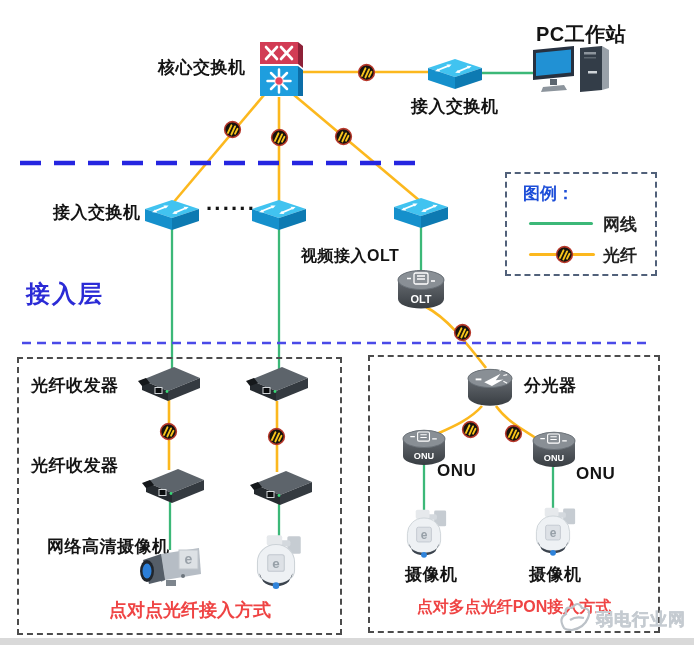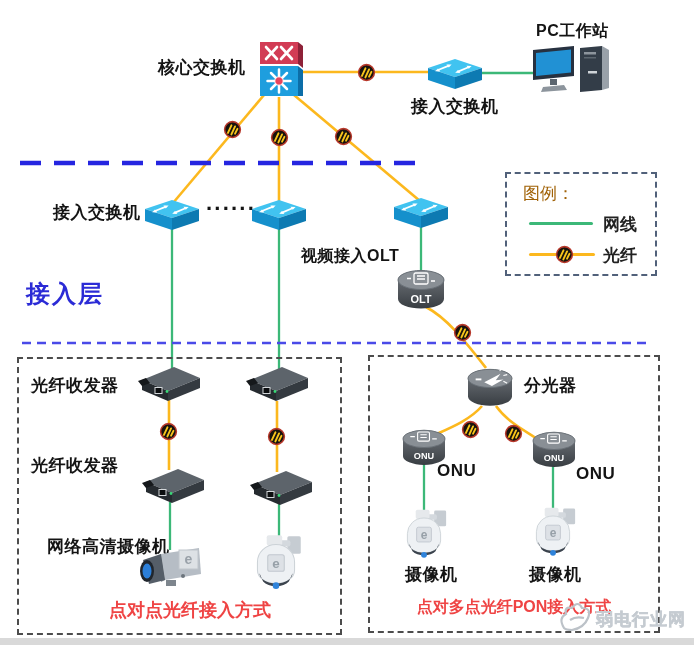--- a/index.html
+++ b/index.html
@@ -8,21 +8,21 @@
   .stage svg{display:block;}
   .wires{position:absolute;left:0;top:0;}
   .node{position:absolute;text-align:center;}
   .lbl{position:absolute;font-weight:700;color:#141414;font-size:17px;white-space:nowrap;letter-spacing:.5px;}
   .layer-lbl{position:absolute;font-weight:700;color:#2b2bd6;font-size:24px;white-space:nowrap;letter-spacing:2px;}
   .dots{position:absolute;font-weight:700;color:#141414;font-size:22px;letter-spacing:1px;}
   .bolt{position:absolute;width:19px;height:19px;}
   .zone{position:absolute;border:2px dashed #4c4c4c;background:transparent;}
   .caption{position:absolute;font-weight:700;color:#ef4444;text-align:center;white-space:nowrap;}
   .legend{position:absolute;left:505px;top:172px;width:148px;height:100px;border:2px dashed #51617a;background:#fff;}
-  .legend .ttl{position:absolute;left:16px;top:8px;font-weight:400;font-size:17px;color:#a16207;}
+  .legend .ttl{position:absolute;left:16px;top:8px;font-weight:700;font-size:17px;color:#1d4ed8;}
   .legend .sample{position:absolute;height:3px;border-radius:2px;}
   .legend .ilbl{position:absolute;left:96px;font-weight:700;font-size:17px;color:#222;}
   .watermark{position:absolute;left:596px;top:608px;font-weight:700;font-size:17px;color:#b3b9bf;
              -webkit-text-stroke:.5px #c6ccd2;letter-spacing:1px;}
   .bottom-strip{position:absolute;left:0;top:638px;width:694px;height:7px;background:#d9d9d9;}
 </style>
 </head>
 <body>
 
 <div class="stage">
@@ -124,21 +124,21 @@
       </g>
       <rect x="3" y="26" width="38" height="30" fill="#1e9ede"></rect>
       <polygon points="41,26 46,30 46,56 41,56" fill="#0c6ea8"></polygon>
       <g stroke="#fff" stroke-width="2.5" stroke-linecap="round">
         <path d="M22,29.5 V52.5 M10.5,41 H33.5 M14,33 L30,49 M30,33 L14,49"></path>
       </g>
       <circle cx="22" cy="41" r="4.2" fill="#e8445c" stroke="#fff" stroke-width="1"></circle>
     </svg>
   </div>
 
-  <div class="lbl" style="left:536px;top:21px;font-size:16px;">PC工作站</div>
+  <div class="lbl" style="left:536px;top:21px;font-size:20px;">PC工作站</div>
   <div class="node" style="left:530px;top:44px;">
     <svg width="82" height="56" viewBox="0 0 82 56">
       <polygon points="3,6 44,2 44,32 3,36" fill="#273140"></polygon>
       <polygon points="6,9 41,5.5 41,28.5 6,32" fill="#2191d4"></polygon>
       <rect x="20" y="35" width="7" height="6" fill="#5c6670"></rect>
       <polygon points="13,43 34,41 37,46 11,48" fill="#8d959d"></polygon>
       <polygon points="50,4 72,2 72,46 50,48" fill="#333d48"></polygon>
       <polygon points="72,2 79,6 79,44 72,46" fill="#99a1a9"></polygon>
       <rect x="54" y="8" width="12" height="2.5" fill="#8d959d"></rect>
       <rect x="54" y="13" width="12" height="1.5" fill="#5c666f"></rect>

